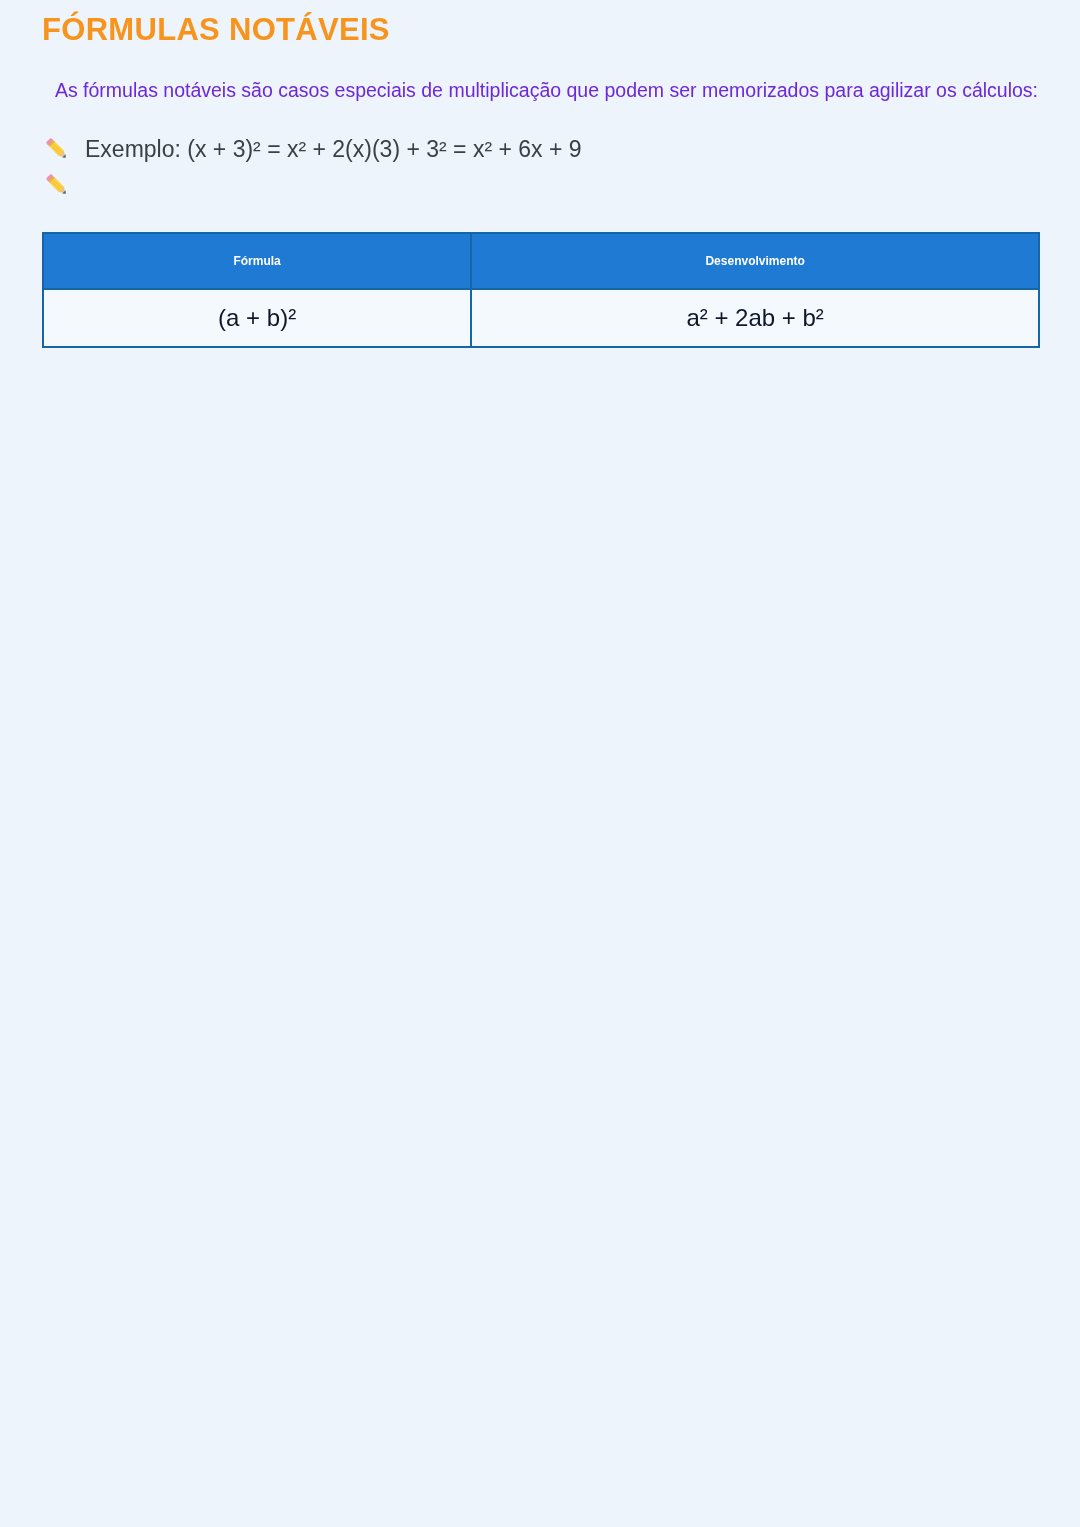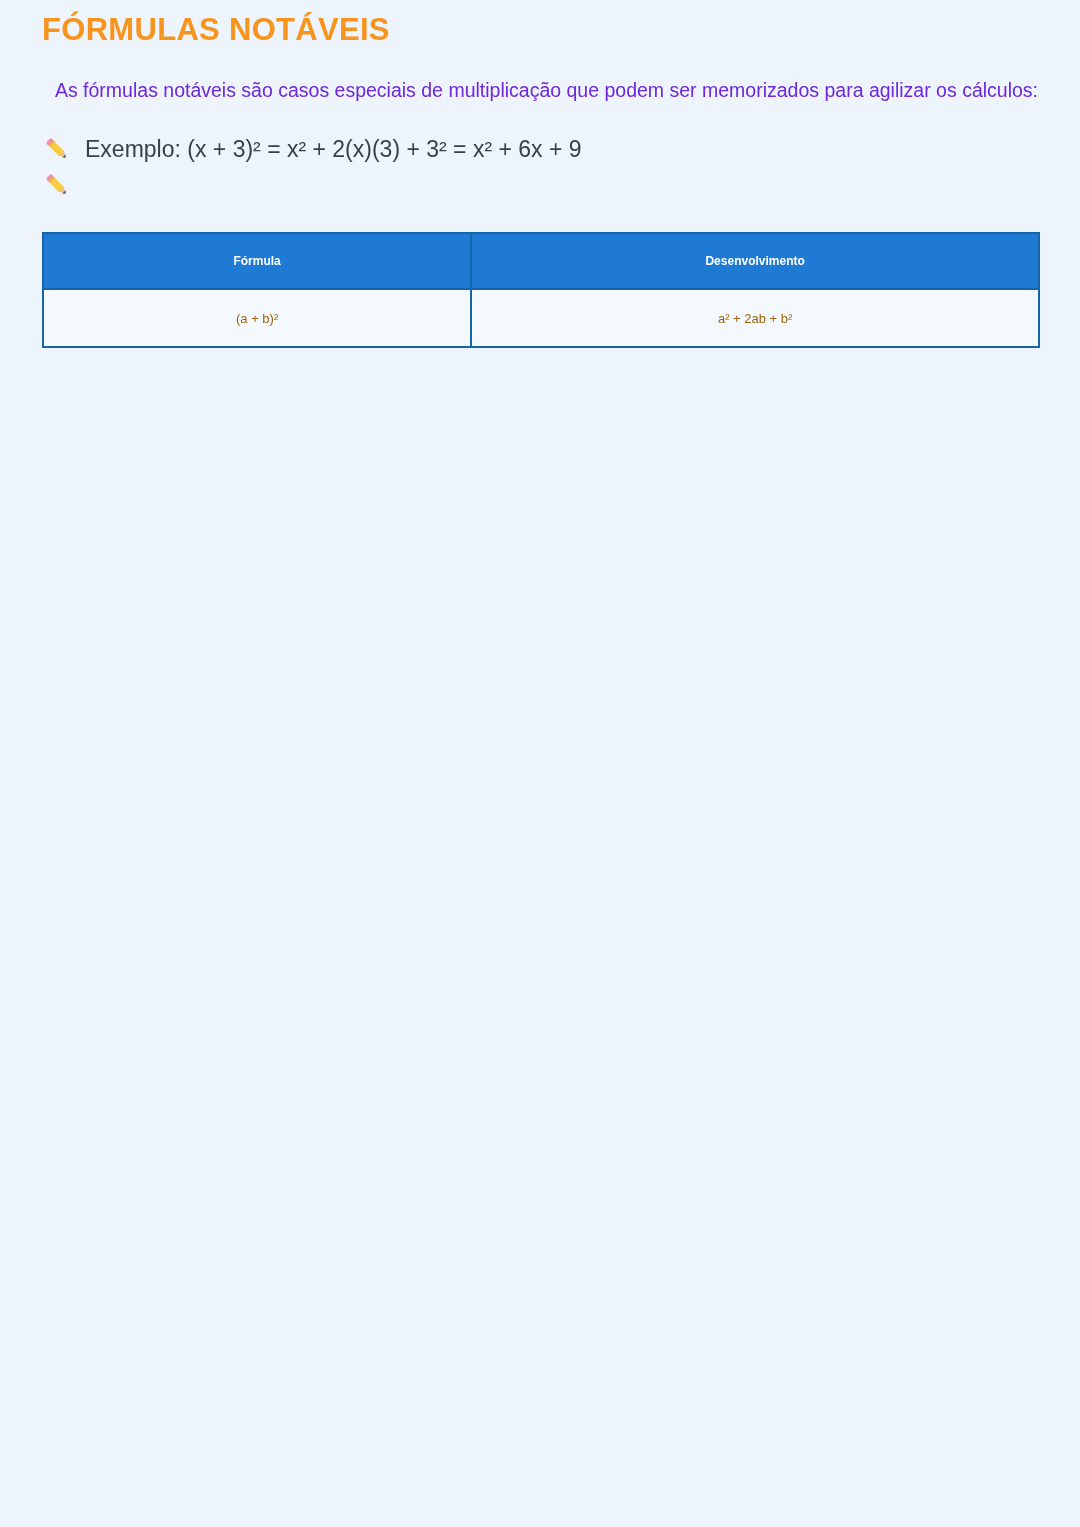--- a/index.html
+++ b/index.html
@@ -67,22 +67,22 @@
     font-size: 12px;
     font-weight: bold;
     height: 52px;
     border: 2px solid #1565a8;
     text-align: center;
   }
   .formulas-table td {
     height: 54px;
     text-align: center;
     vertical-align: middle;
-    font-size: 13px;
-    color: #a16207;
+    font-size: 24px;
+    color: #0f172a;
     border: 2px solid #1565a8;
   }
   .formulas-table col.col-formula { width: 43%; }
   .formulas-table col.col-dev { width: 57%; }
   .formulas-table tbody tr:nth-child(odd) td { background: #f4f9fd; }
   .formulas-table tbody tr:nth-child(even) td { background: #ffffff; }
 </style>
 </head>
 <body>
 

